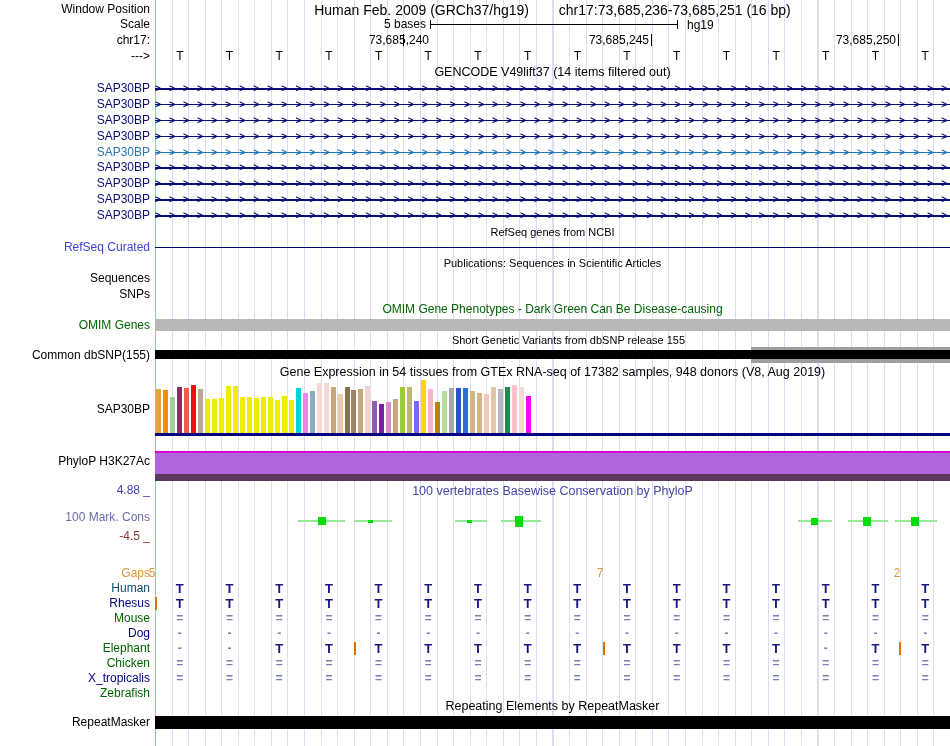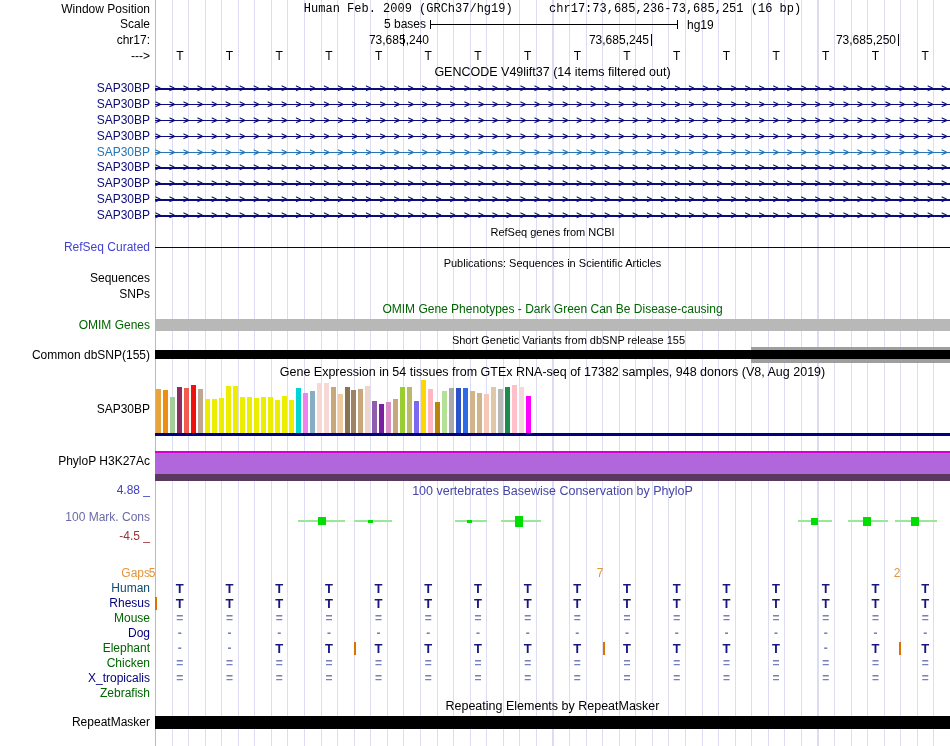--- a/index.html
+++ b/index.html
@@ -33,21 +33,21 @@
 </style>
 </head>
 <body>
 
 <div id="screen">
 
   <div class="grid"></div>
   <div class="marker-line"></div>
 
   <div class="lbl" style="top:2px;">Window Position</div>
-  <div class="abs" style="left:155px; top:2px; width:795px; text-align:center; font-size:12px; white-space:nowrap;font-family:Liberation Mono, monospace;">
+  <div class="abs" style="left:155px; top:2px; width:795px; text-align:center; font-size:14px; white-space:nowrap;">
     <span>Human Feb. 2009 (GRCh37/hg19)</span>
     <span style="display:inline-block; width:22px;"></span>
     <span>chr17:73,685,236-73,685,251 (16 bp)</span>
   </div>
 
   <div class="lbl" style="top:17px;">Scale</div>
   <div class="coord-num" style="left:426px; top:18px;">5 bases</div>
   <div class="ruler-line" style="left:430px; top:24px; width:247px;"></div>
   <div class="ruler-tick" style="left:430px; top:20px; height:9px;"></div>
   <div class="ruler-tick" style="left:677px; top:20px; height:9px;"></div>

